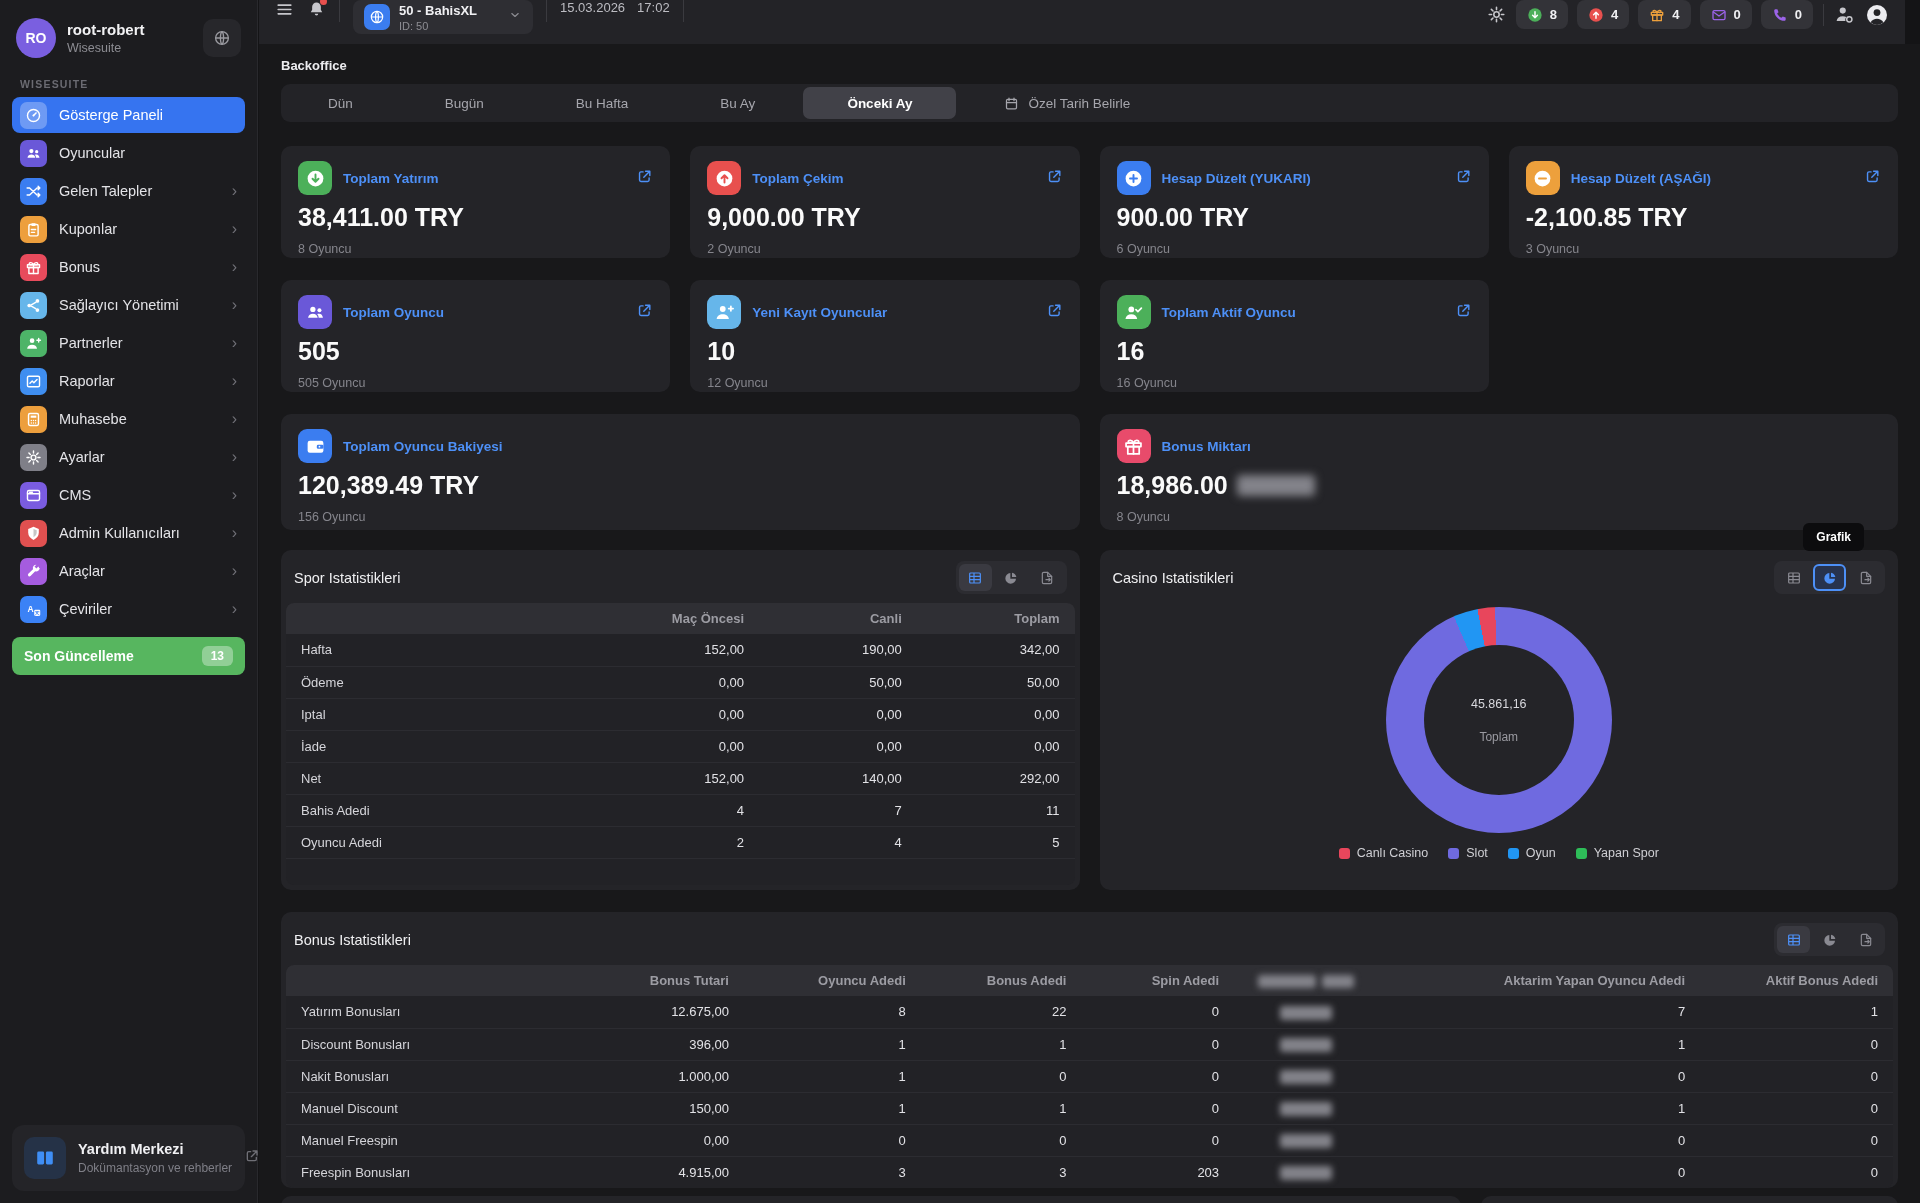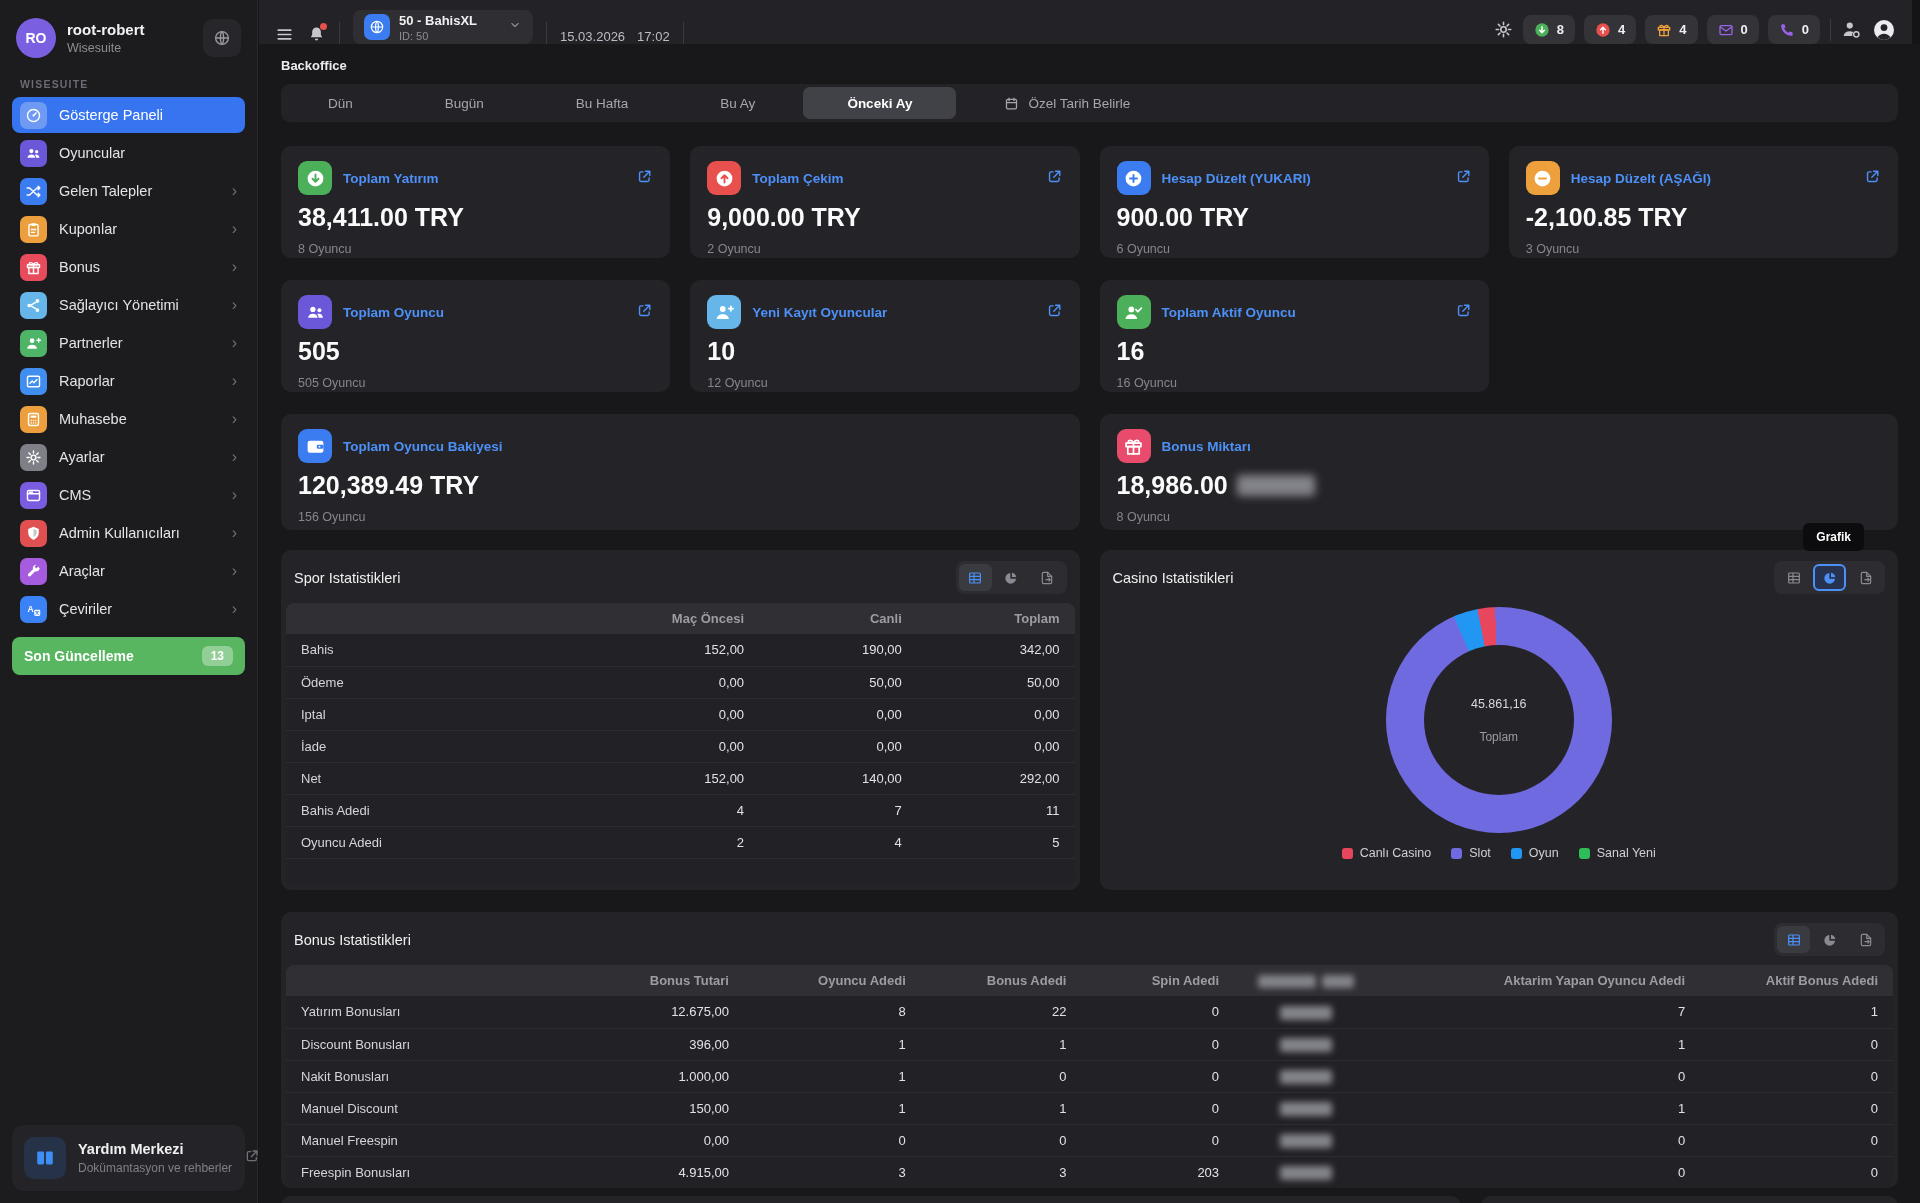--- a/index.html
+++ b/index.html
@@ -30,21 +30,21 @@
   .update-badge{margin-left:auto;background:rgba(255,255,255,.35);border-radius:6px;padding:3px 9px;font-size:12px;font-weight:bold;color:#fff;}
   .help-card{margin-top:auto;background:#242428;border-radius:12px;padding:12px;display:flex;align-items:center;gap:12px;cursor:pointer;}
   .help-tile{width:42px;height:42px;border-radius:10px;background:#253247;display:flex;align-items:center;justify-content:center;color:#3f8ef5;flex:none;}
   .help-tile .ico{width:22px;height:22px;}
   .help-title{font-size:14.5px;font-weight:bold;color:#f0f0f3;}
   .help-sub{font-size:12px;color:#7f7f87;margin-top:4px;white-space:nowrap;}
   .help-ext{margin-left:auto;color:#6f6f76;}
   .help-ext .ico{width:16px;height:16px;}
 
   
-  .topbar{position:absolute;left:259px;top:0;right:8px;height:44px;background:#232327;display:flex;align-items:flex-end;padding:0 16px;gap:13px;z-index:2;}
+  .topbar{position:absolute;left:259px;top:0;right:15px;height:44px;background:#232327;display:flex;align-items:flex-start;padding:0 16px;gap:13px;z-index:2;}
   .tb-iconbtn{color:#c6c6cb;cursor:pointer;position:relative;display:flex;}
   .tb-iconbtn .ico{width:19px;height:19px;}
   .bell-dot{position:absolute;right:-1px;top:-2px;width:7px;height:7px;border-radius:50%;background:#e8504e;}
   .tb-divider{width:1px;height:22px;background:#3a3a3f;flex:none;}
   .site-pill{display:flex;align-items:center;gap:9px;background:#2e2e33;border-radius:8px;height:34px;padding:0 11px;cursor:pointer;}
   .site-tile{width:26px;height:26px;border-radius:7px;background:#3b7df0;color:#fff;display:flex;align-items:center;justify-content:center;}
   .site-tile .ico{width:16px;height:16px;}
   .site-name{font-size:13px;font-weight:bold;color:#f0f0f3;}
   .site-id{font-size:11px;color:#8d8d93;margin-top:2px;}
   .site-chevron{margin-left:22px;color:#8d8d93;}
@@ -738,21 +738,21 @@
             <thead>
               <tr>
                 <th></th>
                 <th>Maç Öncesi</th>
                 <th>Canli</th>
                 <th>Toplam</th>
               </tr>
             </thead>
             <tbody>
               <tr>
-                <td>Bahis</td>
+                <td>Hafta</td>
                 <td>152,00</td>
                 <td>190,00</td>
                 <td>342,00</td>
               </tr>
               <tr>
                 <td>Ödeme</td>
                 <td>0,00</td>
                 <td>50,00</td>
                 <td>50,00</td>
               </tr>
@@ -840,21 +840,21 @@
             <span class="legend-item">
               <span class="legend-swatch" style="background: rgb(111, 106, 224);"></span>
               <span>Slot</span>
             </span>
             <span class="legend-item">
               <span class="legend-swatch" style="background: rgb(33, 150, 243);"></span>
               <span>Oyun</span>
             </span>
             <span class="legend-item">
               <span class="legend-swatch" style="background: rgb(46, 189, 89);"></span>
-              <span>Sanal Yeni</span>
+              <span>Yapan Spor</span>
             </span>
           </div>
       </div>
     </div>
   </div>
 
   <div class="panel bonus-panel">
     <div class="panel-head">
       <span class="panel-title">Bonus Istatistikleri</span>
       <div class="seg">

